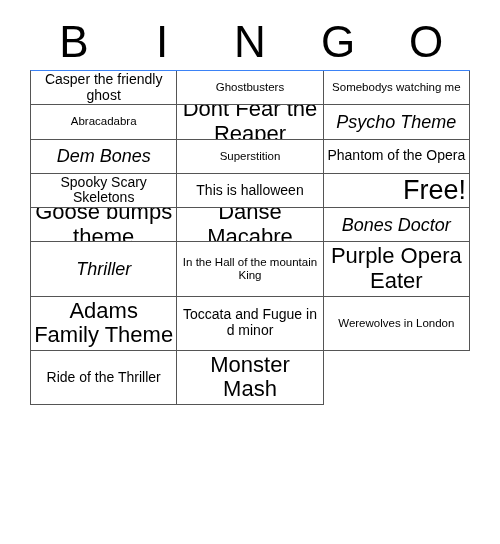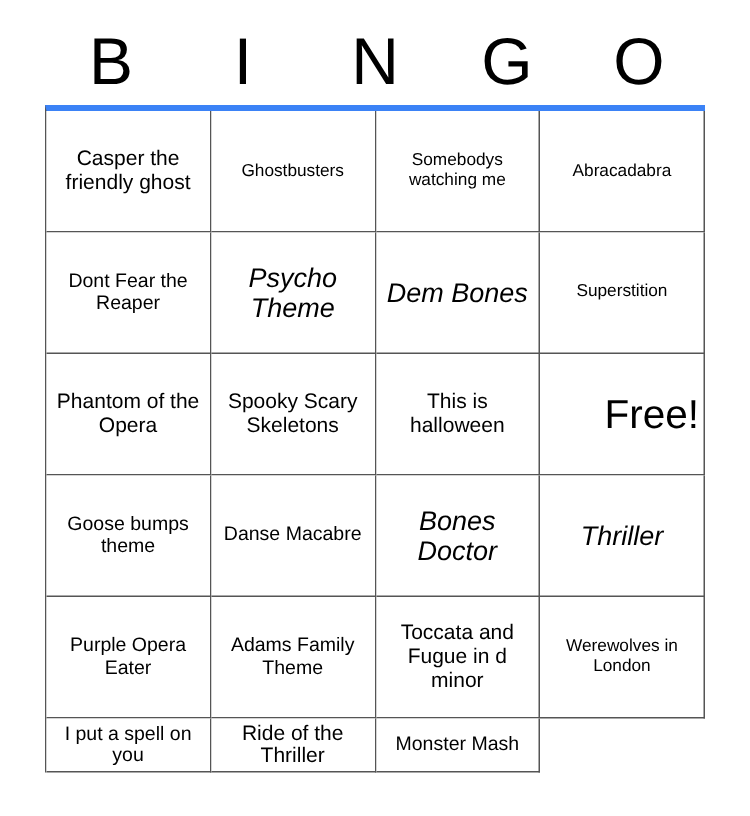--- a/index.html
+++ b/index.html
@@ -38,25 +38,25 @@
     line-height: 1;
     font-weight: 400;
     color: #000;
     letter-spacing: 0;
   }
   #grid {
     position: absolute;
     left: 30px;
     top: 70px;
     width: 440px;
-    height: 445px;
+    height: 335px;
     display: grid;
-    grid-template-columns: repeat(4, 1fr);
+    grid-template-columns: repeat(3, 1fr);
     grid-template-rows: repeat(5, 1fr);
-    border-top: 4px solid #3b82f6;
+    border-top: 1px solid #3b82f6;
     border-left: 1px solid #555;
     box-sizing: border-box;
   }
   .cell {
     border-right: 1px solid #555;
     border-bottom: 1px solid #555;
     box-sizing: border-box;
     display: flex;
     align-items: center;
     justify-content: center;
@@ -67,21 +67,21 @@
   }
   .cell .cell-text {
     display: block;
     width: 100%;
     line-height: 1.12;
     word-wrap: break-word;
   }
   
   .sz-xl .cell-text { font-size: 27px; text-align: right; }
   .sz-lg .cell-text { font-size: 18px; font-style: italic; }
-  .sz-md .cell-text { font-size: 13px; }
+  .sz-md .cell-text { font-size: 22px; }
   .sz-sm .cell-text { font-size: 14px; }
   .sz-xs .cell-text { font-size: 11.5px; }
 </style>
 </head>
 <body>
 
 <div id="card">
 
   <div id="header-row">
     <div class="header-letter">B</div>
@@ -137,36 +137,36 @@
     <div class="cell sz-md">
         <span class="cell-text">Danse Macabre</span>
       </div>
 
     <div class="cell sz-lg">
         <span class="cell-text">Bones Doctor</span>
       </div>
     <div class="cell sz-lg">
         <span class="cell-text">Thriller</span>
       </div>
+    <div class="cell sz-xs">
+        <span class="cell-text">In the Hall of the mountain King</span>
+      </div>
     <div class="cell sz-md">
         <span class="cell-text">Purple Opera Eater</span>
       </div>
     <div class="cell sz-md">
         <span class="cell-text">Adams Family Theme</span>
       </div>
 
     <div class="cell sz-sm">
         <span class="cell-text">Toccata and Fugue in d minor</span>
       </div>
     <div class="cell sz-xs">
         <span class="cell-text">Werewolves in London</span>
       </div>
-    <div class="cell sz-md">
-        <span class="cell-text">I put a spell on you</span>
-      </div>
     <div class="cell sz-sm">
         <span class="cell-text">Ride of the Thriller</span>
       </div>
     <div class="cell sz-md">
         <span class="cell-text">Monster Mash</span>
       </div>
 
   </div>
 </div>
 

